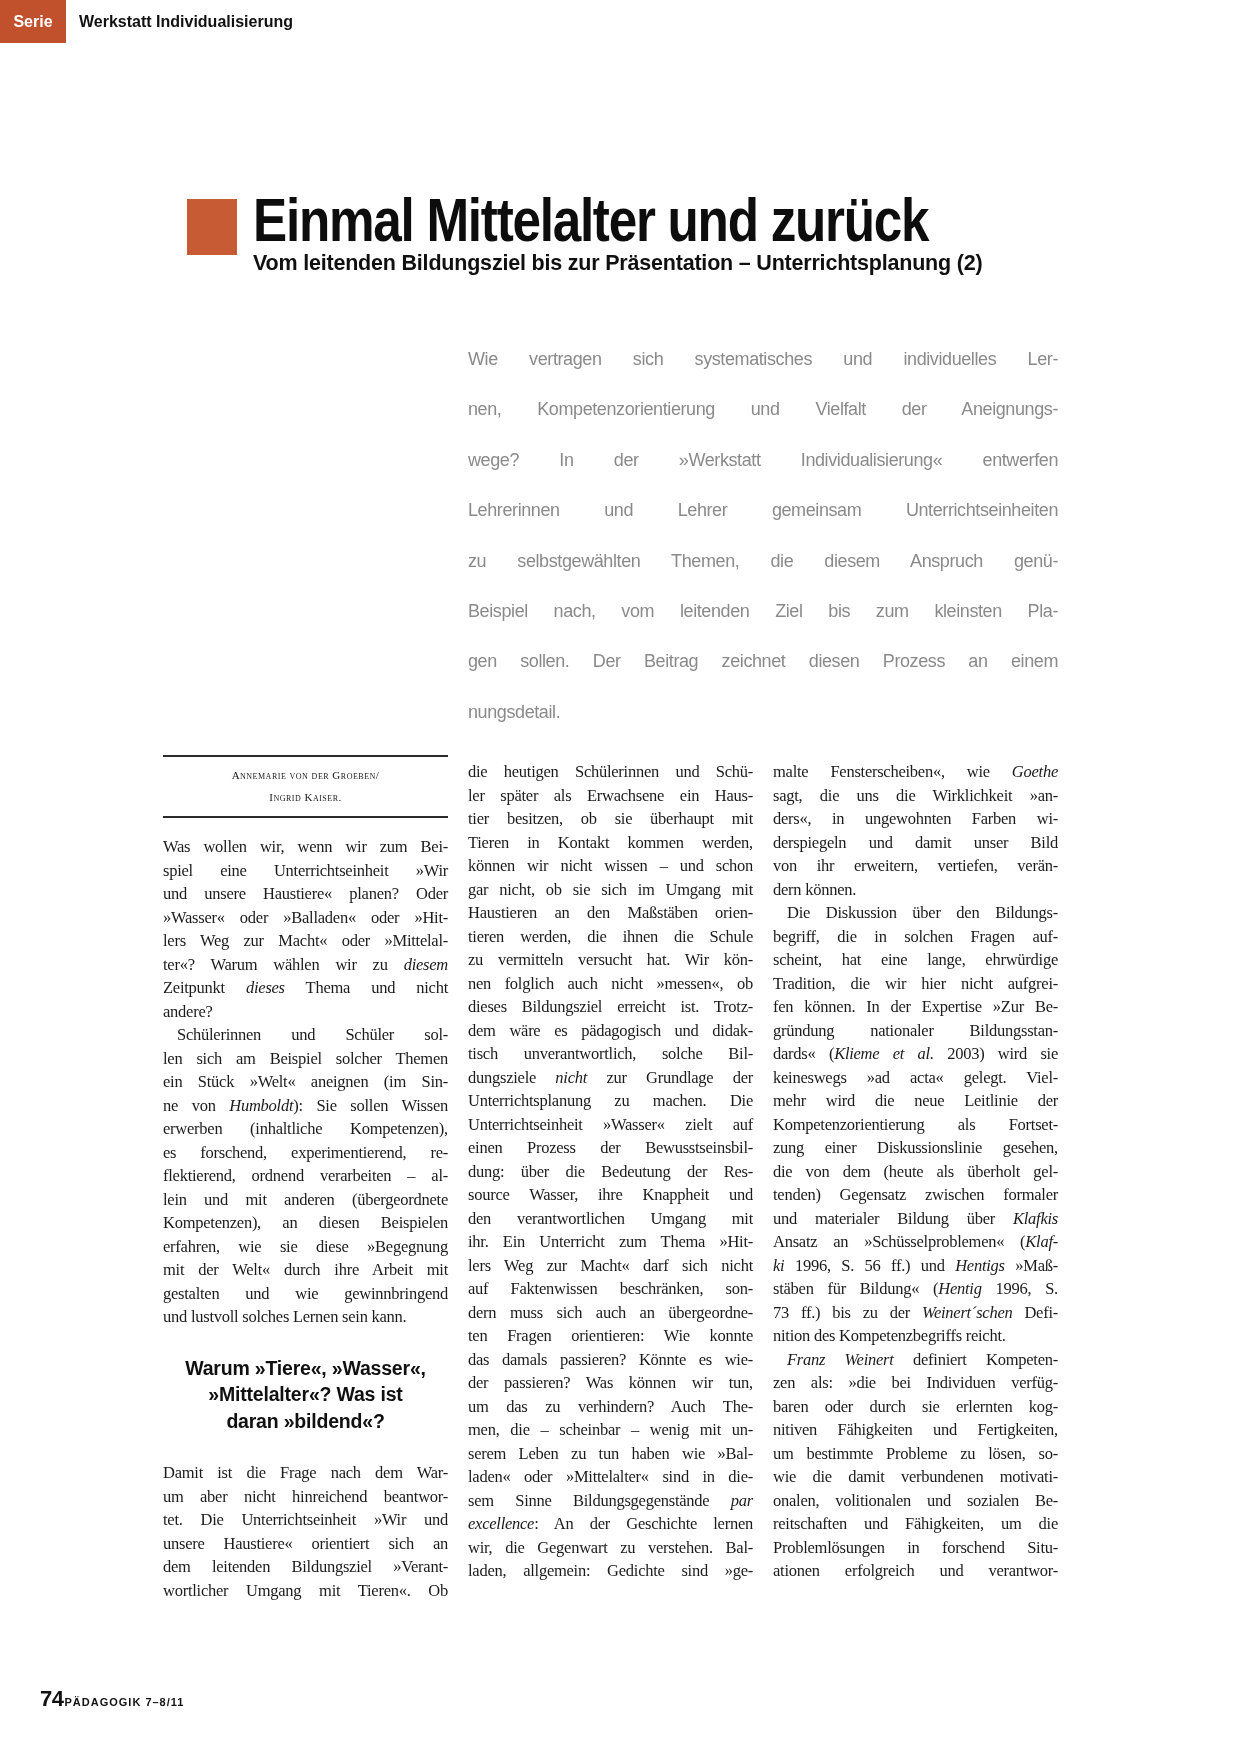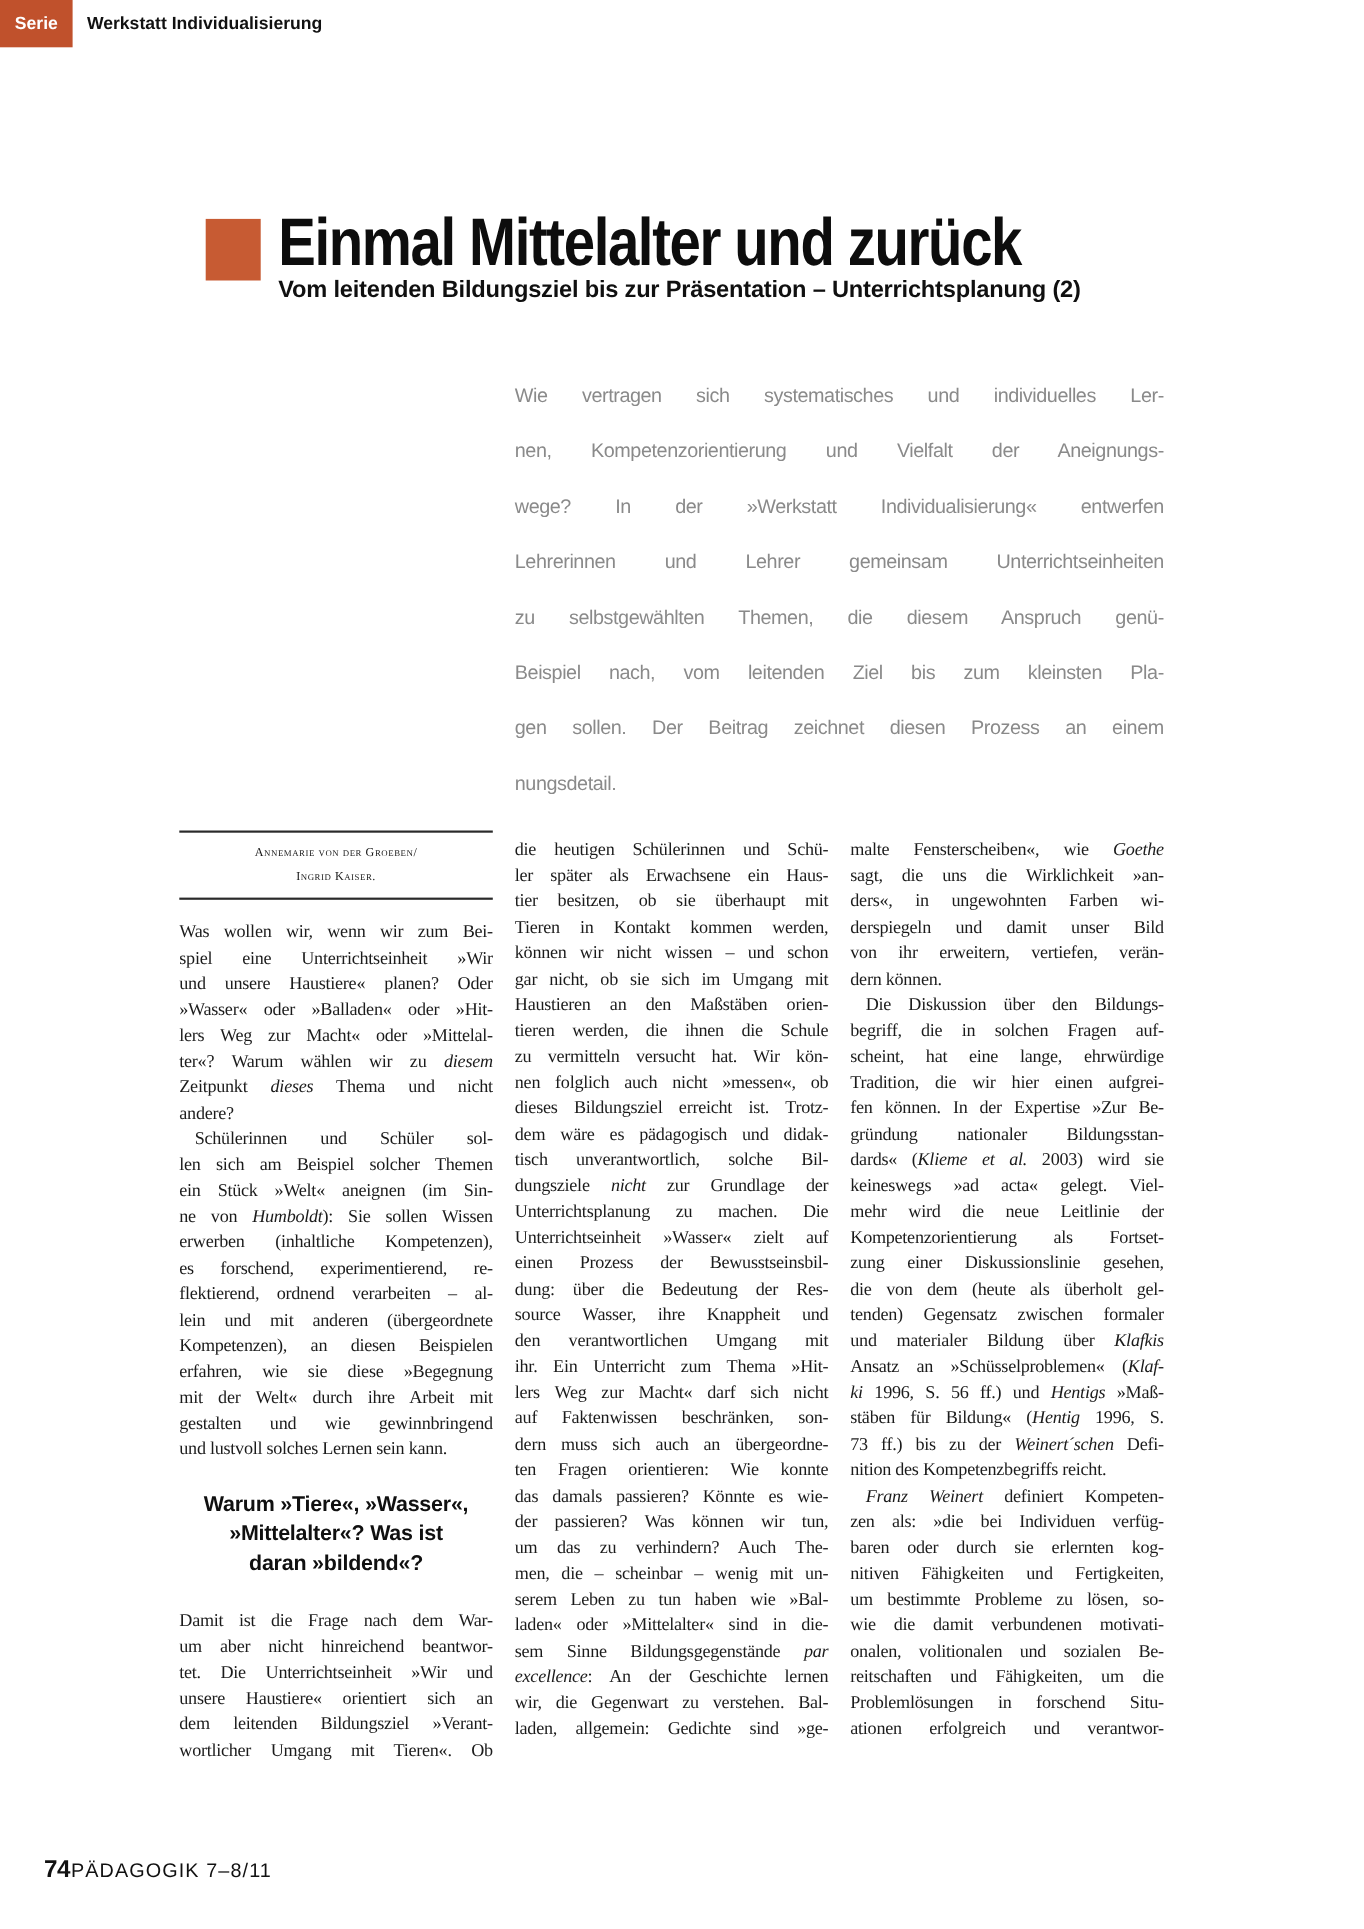--- a/index.html
+++ b/index.html
@@ -48,21 +48,21 @@
   .line{white-space:nowrap;text-align:justify;text-align-last:justify;text-justify:inter-word;}
   .line.end{text-align-last:left;}
   .line.ind{padding-left:14px;}
   .chead{margin:26px 0 27px 0;text-align:center;
          font:bold 19.5px/26.5px "Liberation Sans",sans-serif;letter-spacing:-0.2px;color:#101010;}
 
   
   .pagefoot{position:absolute;left:40px;top:1686px;display:flex;align-items:baseline;gap:1px;
             font-family:"Liberation Sans",sans-serif;color:#111;}
   .pagefoot .pno{font-weight:bold;font-size:22px;letter-spacing:-0.5px;}
-  .pagefoot .journal{font-size:18px;letter-spacing:1px;}
+  .pagefoot .journal{font-size:11px;letter-spacing:1px;font-weight:bold;}
 </style>
 </head>
 <body>
 
 <div class="page">
 
   <div class="serie-box">
     <span>Serie</span>
   </div>
   <div class="masthead-title">Werkstatt Individualisierung</div>
@@ -172,21 +172,21 @@
         <div class="line">sagt, die uns die Wirklichkeit »an-</div>
         <div class="line">ders«, in ungewohnten Farben wi-</div>
         <div class="line">derspiegeln und damit unser Bild</div>
         <div class="line">von ihr erweitern, vertiefen, verän-</div>
         <div class="line end">dern können.</div>
       </div>
       <div class="para">
         <div class="line ind">Die Diskussion über den Bildungs-</div>
         <div class="line">begriff, die in solchen Fragen auf-</div>
         <div class="line">scheint, hat eine lange, ehrwürdige</div>
-        <div class="line">Tradition, die wir hier einen aufgrei-</div>
+        <div class="line">Tradition, die wir hier nicht aufgrei-</div>
         <div class="line">fen können. In der Expertise »Zur Be-</div>
         <div class="line">gründung nationaler Bildungsstan-</div>
         <div class="line">dards« (<i>Klieme et al.</i> 2003) wird sie</div>
         <div class="line">keineswegs »ad acta« gelegt. Viel-</div>
         <div class="line">mehr wird die neue Leitlinie der</div>
         <div class="line">Kompetenzorientierung als Fortset-</div>
         <div class="line">zung einer Diskussionslinie gesehen,</div>
         <div class="line">die von dem (heute als überholt gel-</div>
         <div class="line">tenden) Gegensatz zwischen formaler</div>
         <div class="line">und materialer Bildung über <i>Klafkis</i></div>

